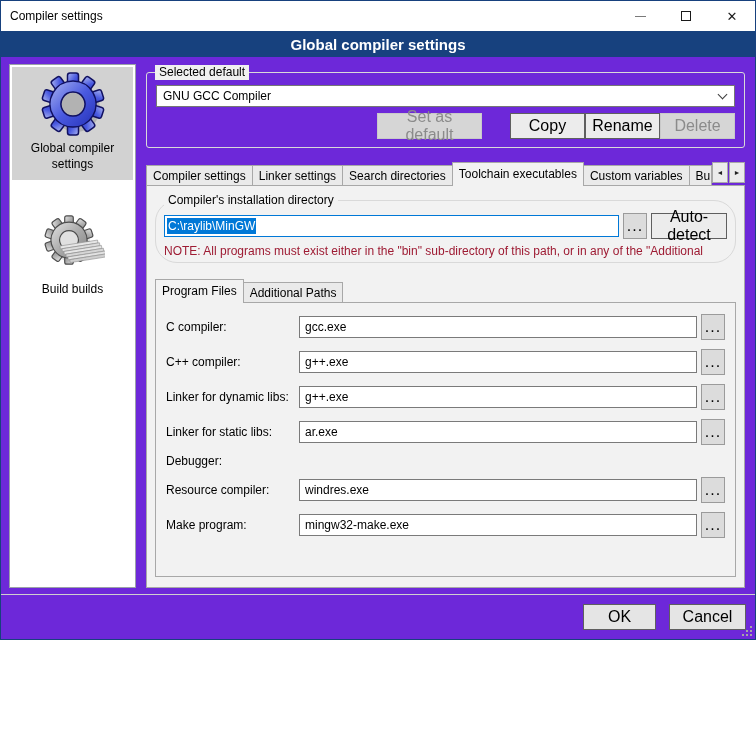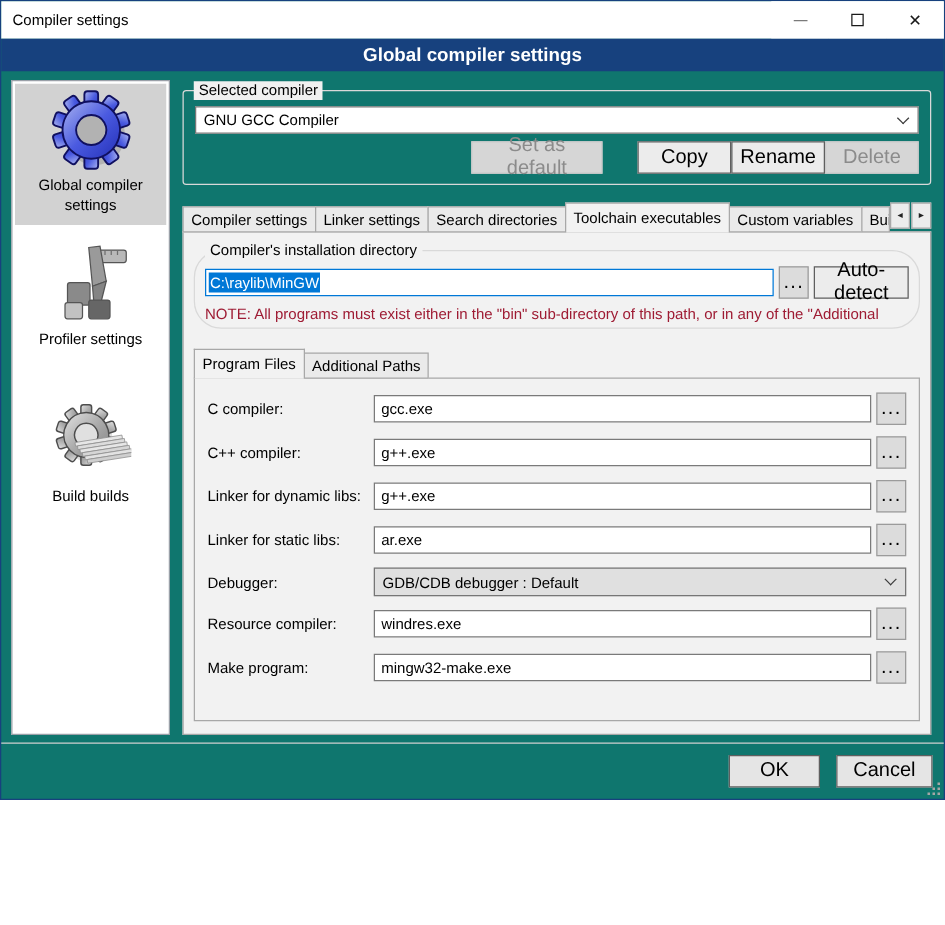--- a/index.html
+++ b/index.html
@@ -6,21 +6,21 @@
   html,body { width:756px; height:740px; }
   body {
     font-family: "Liberation Sans", sans-serif;
     font-size: 12px;
     color: #000;
     background: #fff;
   }
   .window {
     width: 756px; height: 640px;
     border: 1px solid var(--accent_navy, #17417e);
-    background: #0f766e;
+    background: #6d28d9;
     display: flex; flex-direction: column;
     position: relative;
   }
   
   .titlebar {
     height: 30px; background: #ffffff;
     display: flex; align-items: center;
     padding-left: 9px; flex-shrink: 0;
   }
   .titlebar-title { font-size: 12px; }
@@ -192,36 +192,20 @@
                 <rect x="-5.5" y="-31" width="11" height="17" rx="2.5" transform="rotate(216)"></rect>
                 <rect x="-5.5" y="-31" width="11" height="17" rx="2.5" transform="rotate(252)"></rect>
                 <rect x="-5.5" y="-31" width="11" height="17" rx="2.5" transform="rotate(288)"></rect>
                 <rect x="-5.5" y="-31" width="11" height="17" rx="2.5" transform="rotate(324)"></rect>
               </g>
               <path fill="url(#gradBlue)" stroke="#101060" stroke-width="1.5" fill-rule="evenodd" d="M0,-23 a23,23 0 1,0 0.01,0 Z M0,-12 a12,12 0 1,1 -0.01,0 Z"></path>
             </g>
           </svg>
         </span>
         <span class="side-label">Global compiler settings</span>
-      </div>
-      <div class="side-item">
-        <span>
-          <svg width="64" height="64" viewBox="0 0 64 64">
-            <g stroke="#555" stroke-width="1">
-              <rect x="34" y="5" width="26" height="10" rx="2" fill="#b8b8b8"></rect>
-              <path d="M38 5 v4 M43 5 v4 M48 5 v4 M53 5 v4" stroke="#6e6e6e"></path>
-              <polygon points="30,3 39,2 44,30 33,34" fill="#9a9a9a"></polygon>
-              <polygon points="33,34 44,30 40,46 34,46" fill="#848484"></polygon>
-              <rect x="13" y="31" width="18" height="18" rx="2" fill="#8a8a8a"></rect>
-              <rect x="11" y="47" width="14" height="13" rx="2" fill="#c2c2c2"></rect>
-              <rect x="30" y="45" width="17" height="15" rx="2" fill="#666"></rect>
-            </g>
-          </svg>
-        </span>
-        <span class="side-label">Profiler settings</span>
       </div>
       <div class="side-item last">
         <span>
           <svg width="64" height="64" viewBox="0 0 64 64">
             <defs>
               <linearGradient id="gradGray" x1="0" y1="0" x2="1" y2="1">
                 <stop offset="0" stop-color="#e3e3e3"></stop>
                   <stop offset="0.5" stop-color="#ababab"></stop>
                   <stop offset="1" stop-color="#828282"></stop>
               </linearGradient>
@@ -252,21 +236,21 @@
             </g>
           </svg>
         </span>
         <span class="side-label">Build builds</span>
       </div>
     </div>
 
     <div class="main">
 
       <div class="groupbox gb-compiler">
-        <span class="group-label">Selected compiler</span>
+        <span class="group-label">Selected default</span>
         <div class="combo">
           <span>GNU GCC Compiler</span>
           <span class="chev"></span>
         </div>
         <div class="btnrow">
           <button class="btn disabled w105 spacer-auto">Set as default</button>
           <button class="btn w75 gap28">Copy</button>
           <button class="btn w75 gap2">Rename</button>
           <button class="btn disabled w75 gap2">Delete</button>
         </div>
@@ -345,24 +329,20 @@
           </div>
 
           <div class="field-row">
             <span class="field-label">Linker for static libs:</span>
             <input class="field-input" value="ar.exe" style="">
             <button class="btn field-browse">...</button>
           </div>
 
           <div class="field-row">
             <span class="field-label">Debugger:</span>
-            <div class="combo gray field-select">
-              <span>GDB/CDB debugger : Default</span>
-              <span class="chev"></span>
-            </div>
           </div>
 
           <div class="field-row">
             <span class="field-label">Resource compiler:</span>
             <input class="field-input" value="windres.exe" style="">
             <button class="btn field-browse">...</button>
           </div>
 
           <div class="field-row">
             <span class="field-label">Make program:</span>

